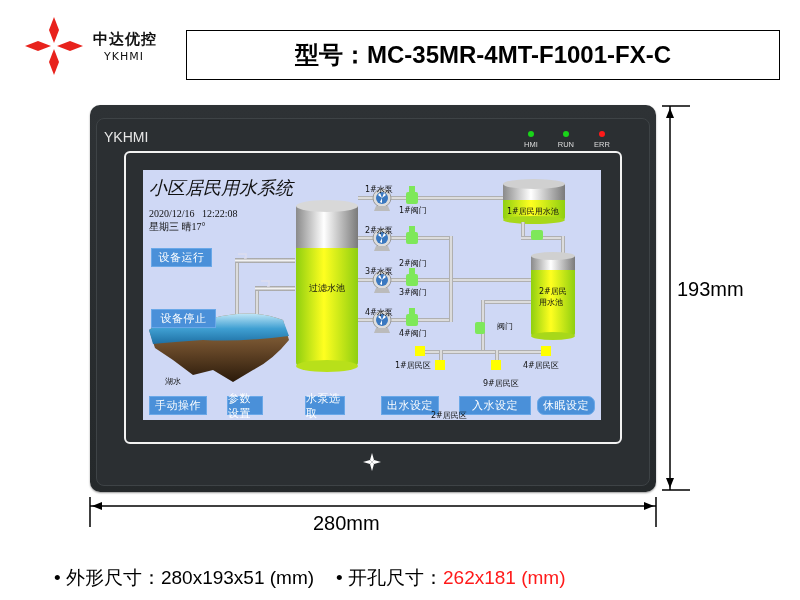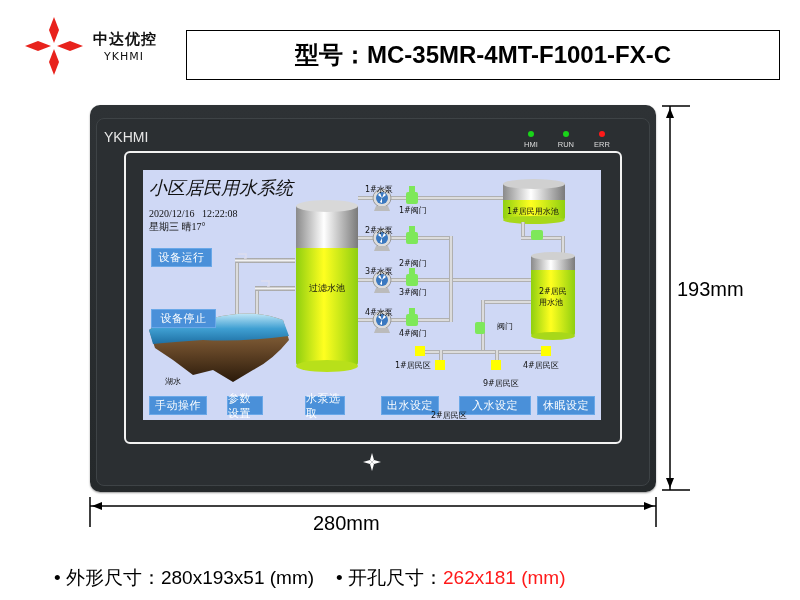--- a/index.html
+++ b/index.html
@@ -212,21 +212,21 @@
   <div class="scr-week">星期三 晴17°</div>
 
   <div class="btn" style="left:8px;top:78px;width:61px;">设备运行</div>
   <div class="btn" style="left:8px;top:106px;width:65px;margin-top:33px;">设备停止</div>
 
   <div class="btn" style="left:6px;top:226px;width:58px;">手动操作</div>
   <div class="btn" style="left:84px;top:226px;width:36px;">参数设置</div>
   <div class="btn" style="left:162px;top:226px;width:40px;">水泵选取</div>
   <div class="btn" style="left:238px;top:226px;width:58px;">出水设定</div>
   <div class="btn" style="left:316px;top:226px;width:72px;">入水设定</div>
-  <div class="btn" style="left:394px;top:226px;width:58px;">休眠设定</div>
+  <div class="btn" style="left:394px;top:226px;width:58px;border-radius:7px;">休眠设定</div>
 
   <div class="lbl" style="left:22px;top:206px;">湖水</div>
   <div class="lbl" style="left:166px;top:112px;font-size:9px;">过滤水池</div>
 
   <div class="lbl" style="left:222px;top:14px;">1#水泵</div>
   <div class="lbl" style="left:222px;top:55px;">2#水泵</div>
   <div class="lbl" style="left:222px;top:96px;">3#水泵</div>
   <div class="lbl" style="left:222px;top:137px;">4#水泵</div>
 
   <div class="lbl" style="left:256px;top:35px;">1#阀门</div>

